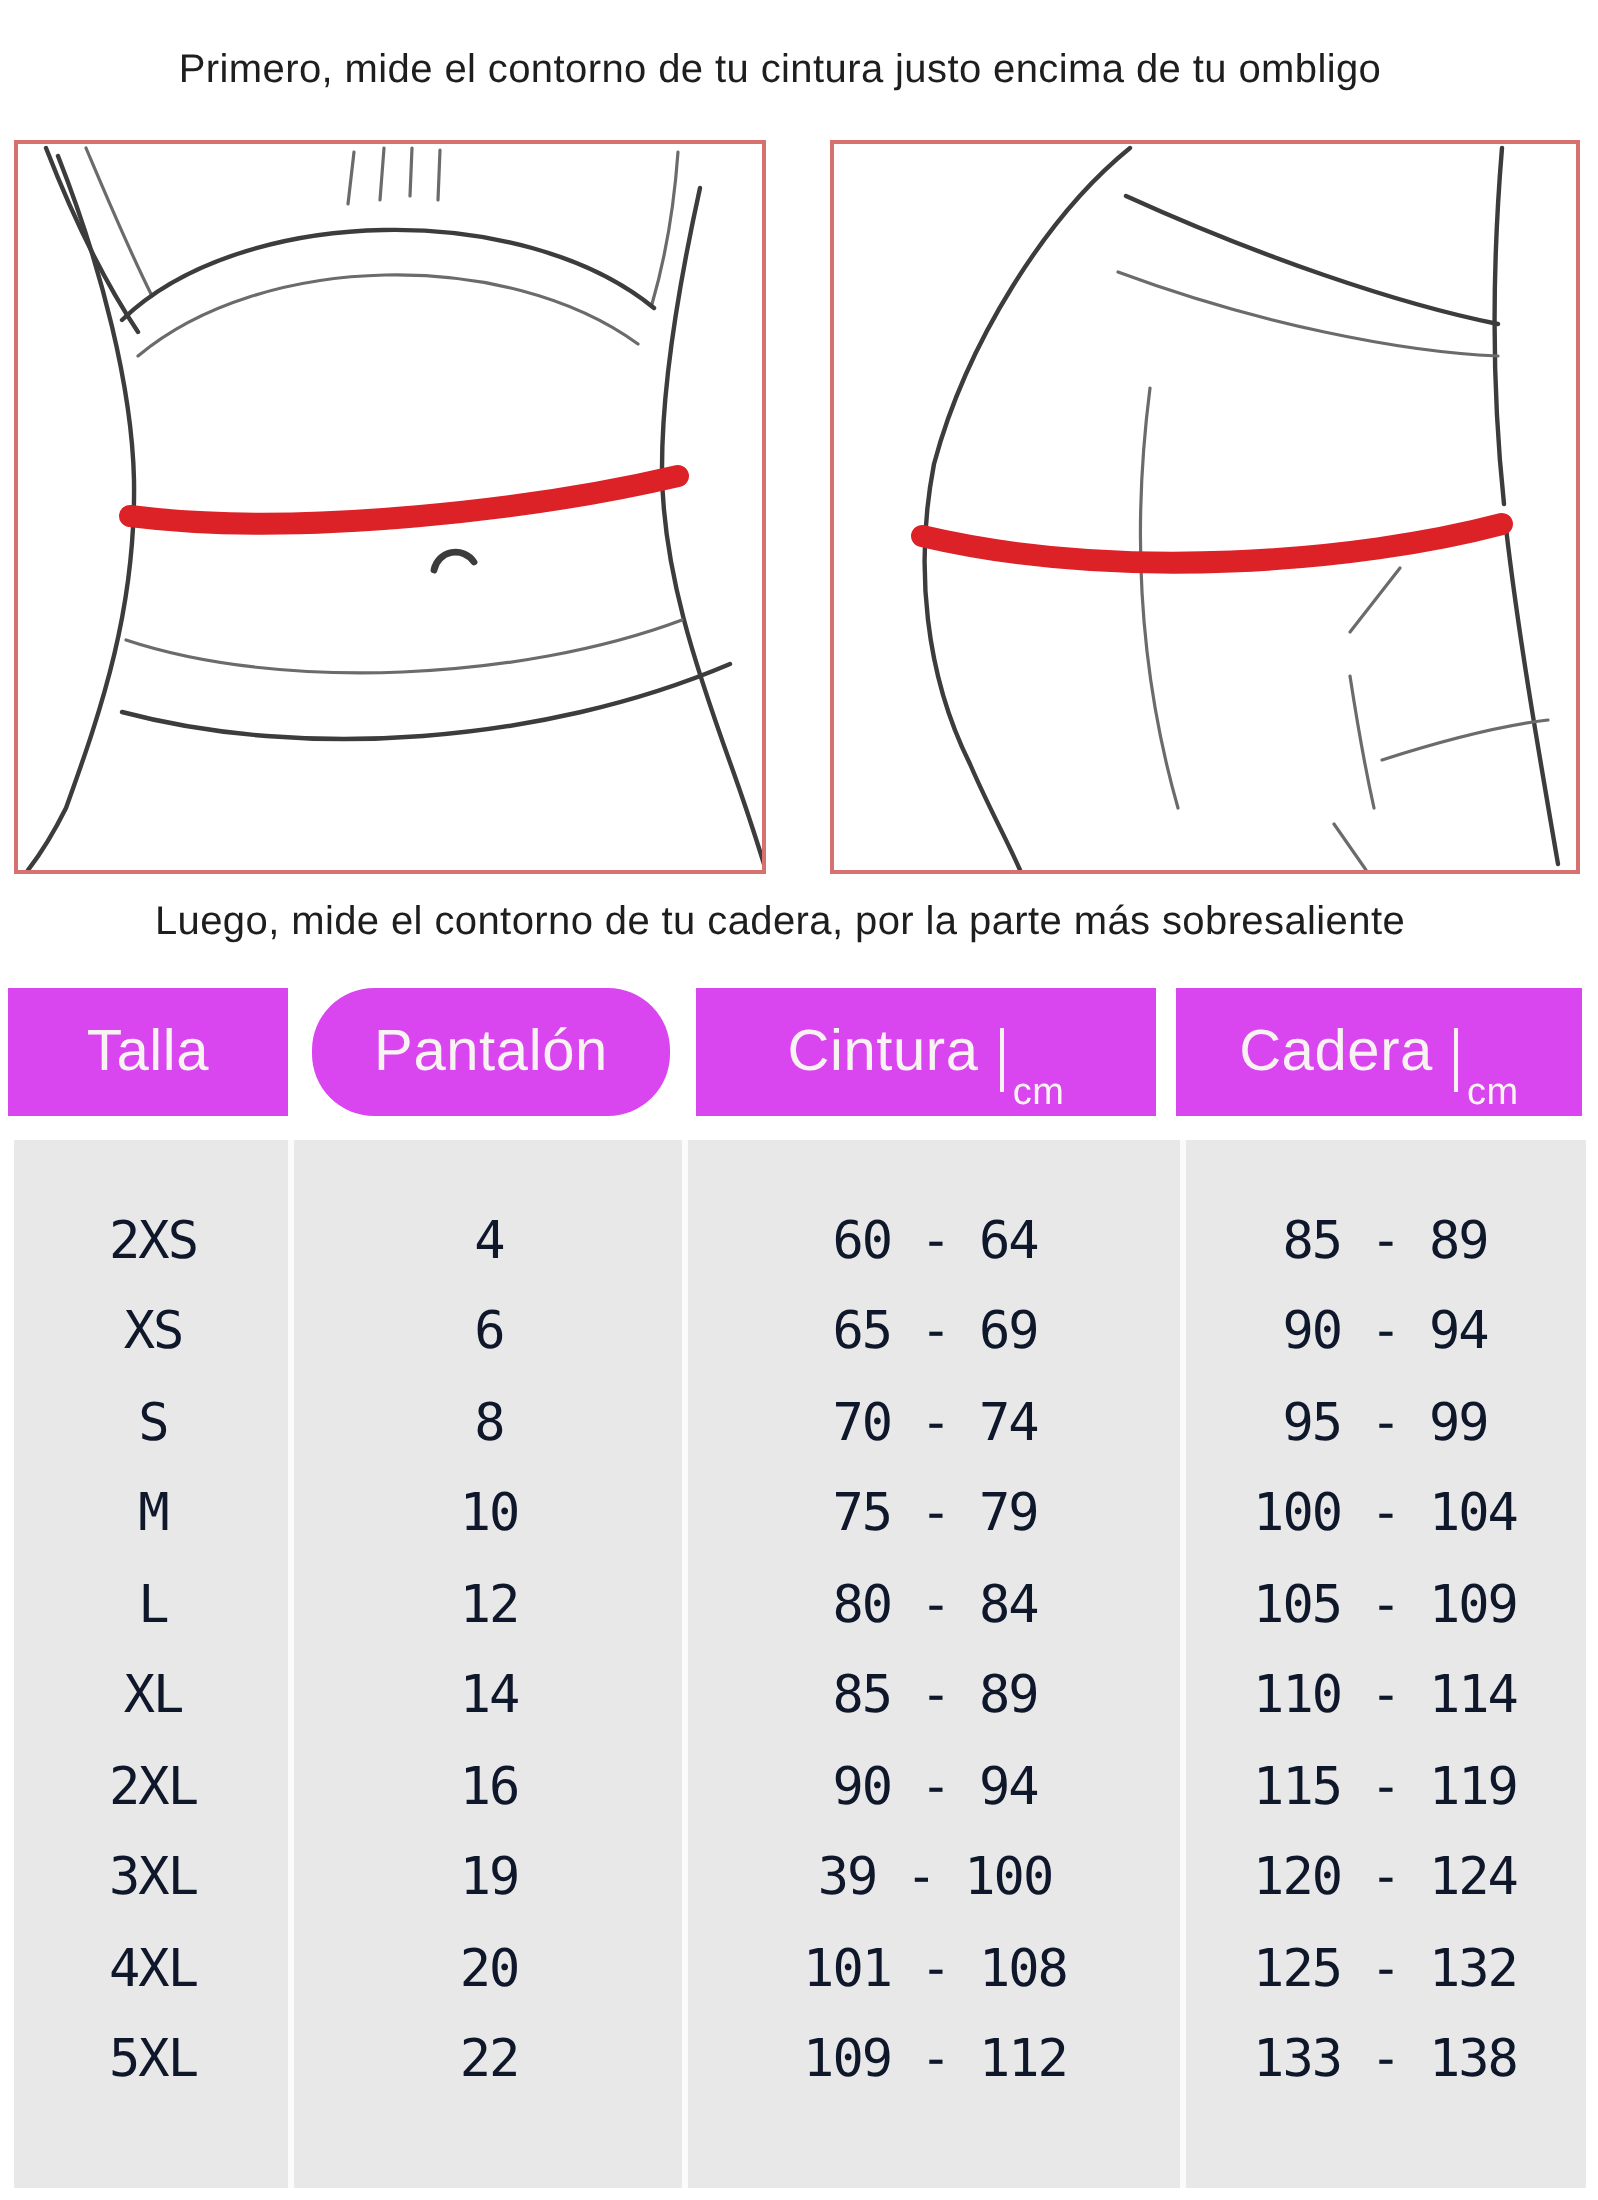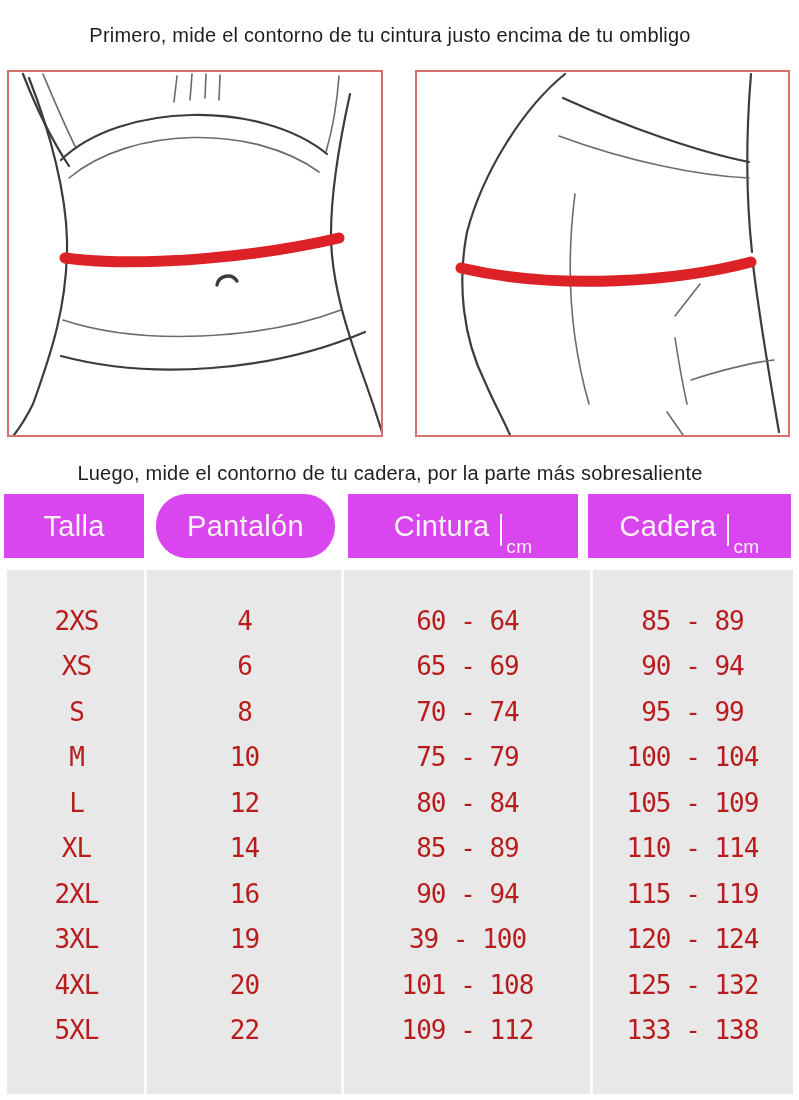--- a/index.html
+++ b/index.html
@@ -10,21 +10,21 @@
     font-family:"Liberation Sans", sans-serif;
     overflow:hidden;
   }
   .instruction{
     position:absolute;left:0;width:780px;
     text-align:center;
     font-size:20px;font-weight:400;color:#1e1e1e;
     letter-spacing:0.2px;
   }
   .instruction.top{top:24px;}
-  .instruction.mid{top:462px;}
+  .instruction.mid{top:450px;}
   .illus-box{
     position:absolute;top:70px;height:367px;
     border:2px solid #d7716f;
     box-sizing:border-box;
     background:#ffffff;
   }
   .illus-box.left{left:7px;width:376px;}
   .illus-box.right{left:415px;width:375px;}
   .illus-box svg{display:block;width:100%;height:100%;}
 
@@ -56,21 +56,21 @@
     display:grid;
     grid-template-columns:139px 197px 249px 201px;
     grid-auto-rows:45.5px;
     padding-top:28px;
     box-sizing:border-box;
   }
   .tbody .cell{
     display:flex;align-items:center;justify-content:center;
     font-family:"DejaVu Sans Mono", monospace;
     font-size:26px;letter-spacing:-1px;
-    color:#b91c1c;
+    color:#0f172a;
   }
   .vsep{
     position:absolute;top:570px;height:524px;width:3px;
     background:#fbfbfb;
   }
   .vsep.s1{left:144px;}
   .vsep.s2{left:341px;}
   .vsep.s3{left:590px;}
 
   .sketch{fill:none;stroke:#3c3c3c;stroke-width:2.2;stroke-linecap:round;}

